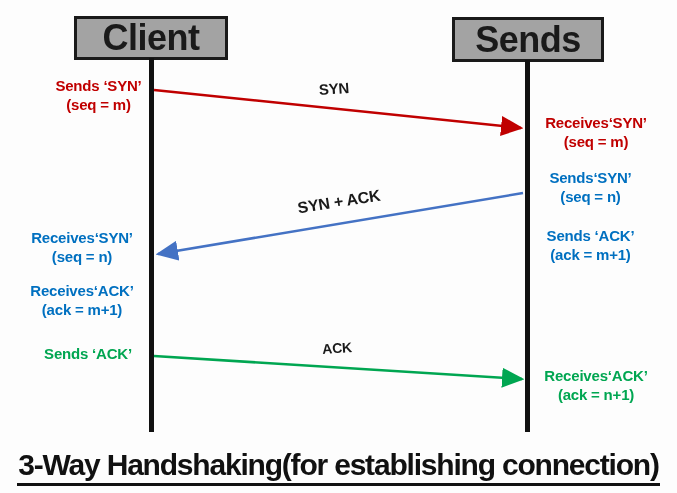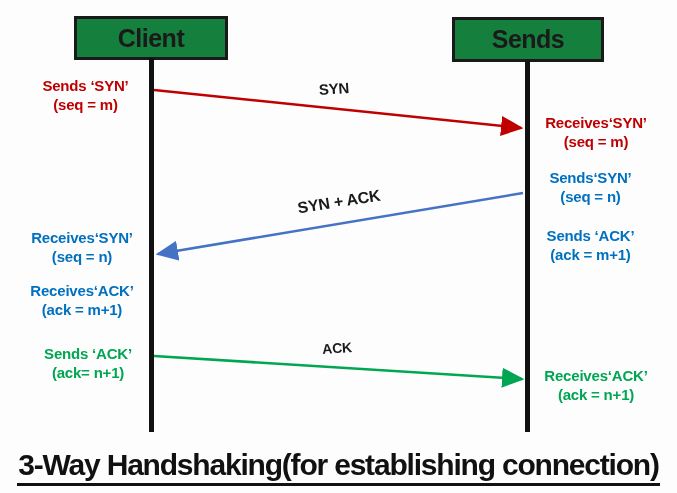--- a/index.html
+++ b/index.html
@@ -12,26 +12,26 @@
     position: relative;
     width: 677px;
     height: 493px;
     background: #fdfdfd;
     overflow: hidden;
   }
   .actor-box {
     position: absolute;
     box-sizing: border-box;
     border: 3px solid #1a1a1a;
-    background: #15803d;
+    background: #a3a3a3;
     display: flex;
     align-items: center;
     justify-content: center;
     font-weight: bold;
-    font-size: 25px;
+    font-size: 36px;
     color: #1a1a1a;
     letter-spacing: -0.5px;
   }
   .actor-box.client { left: 74px; top: 16px; width: 154px; height: 44px; }
   .actor-box.server { left: 452px; top: 17px; width: 152px; height: 45px; }
   .lifeline {
     position: absolute;
     width: 5px;
     background: #111111;
   }
@@ -66,21 +66,21 @@
     font-weight: bold;
     font-size: 15px;
     line-height: 19px;
     text-align: center;
     letter-spacing: -0.2px;
     white-space: nowrap;
   }
   .c-red   { color: var(--red, #C00000); }
   .c-blue  { color: var(--blue-text, #0070C0); }
   .c-green { color: var(--green, #00A651); }
-  .ann.ca0 { left: 18px;  top: 76px;  width: 135px; }
+  .ann.ca0 { left: 31px;  top: 76px;  width: 135px; }
   .ann.ca1 { left: 12px;  top: 228px; width: 140px; }
   .ann.ca2 { left: 12px;  top: 281px; width: 140px; }
   .ann.ca3 { left: 23px;  top: 344px; width: 130px; }
   .ann.sa0 { left: 536px; top: 113px; width: 120px; }
   .ann.sa1 { left: 538px; top: 168px; width: 105px; }
   .ann.sa2 { left: 538px; top: 226px; width: 105px; }
   .ann.sa3 { left: 536px; top: 366px; width: 120px; }
   .title-wrap {
     position: absolute;
     left: 0; right: 0;
@@ -142,21 +142,20 @@
   <div class="ann ca1 c-blue">
     <div>Receives‘SYN’</div>
     <div>(seq = n)</div>
   </div>
   <div class="ann ca2 c-blue">
     <div>Receives‘ACK’</div>
     <div>(ack = m+1)</div>
   </div>
   <div class="ann ca3 c-green">
     <div>Sends ‘ACK’</div>
-    <div>(ack= n+1)</div>
   </div>
 
   <div class="ann sa0 c-red">
     <div>Receives‘SYN’</div>
     <div>(seq = m)</div>
   </div>
   <div class="ann sa1 c-blue">
     <div>Sends‘SYN’</div>
     <div>(seq = n)</div>
   </div>

